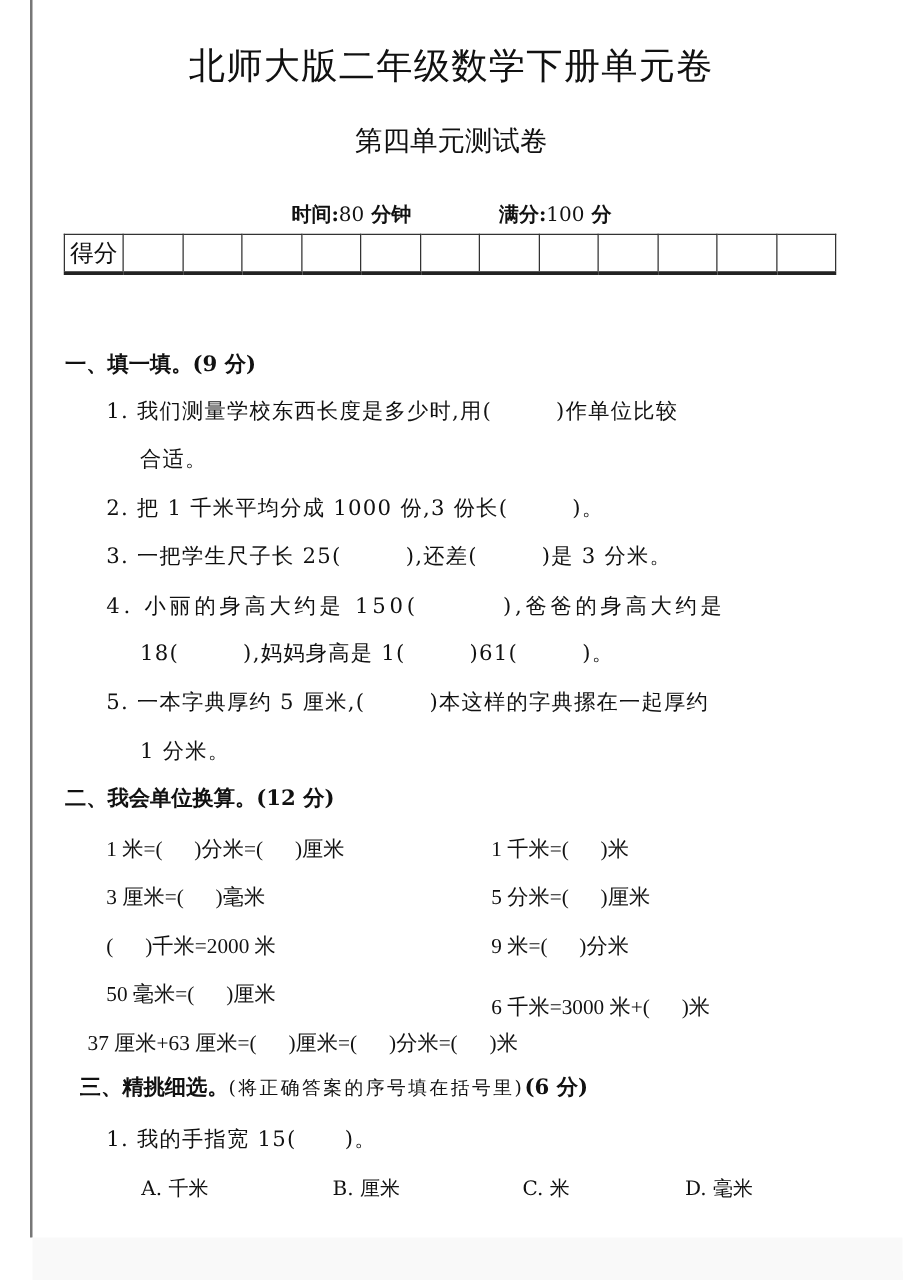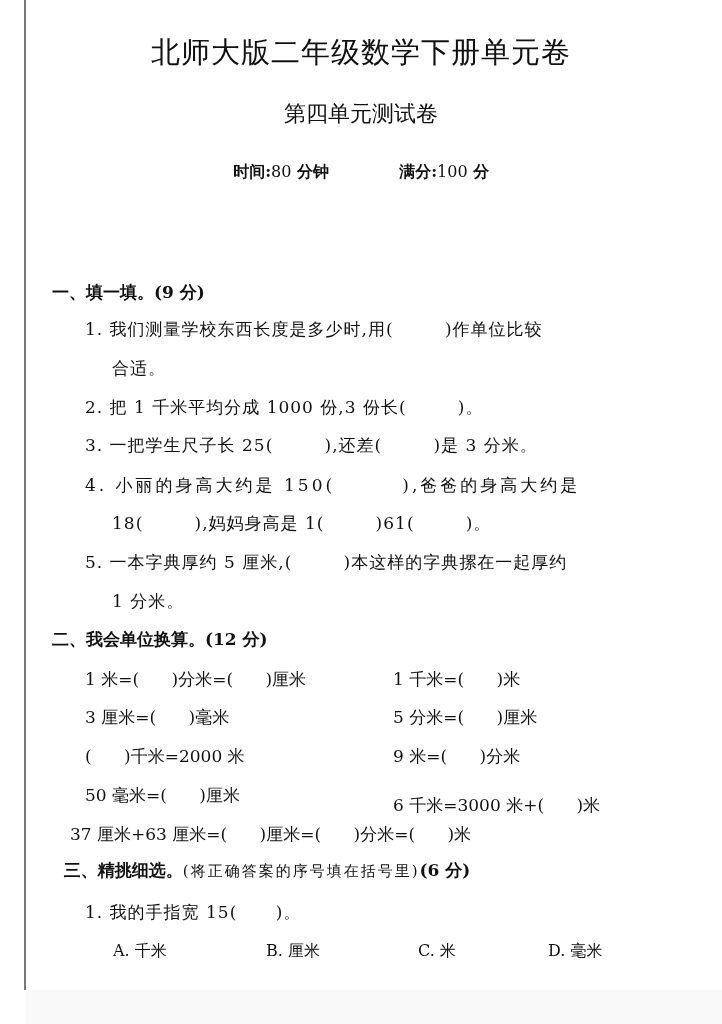--- a/index.html
+++ b/index.html
@@ -16,41 +16,56 @@
   .meta { top: 148px; font-size: 16px; font-weight: bold; }
   .meta .num { font-weight: normal; }
   table.score { position: absolute; left: 51px; top: 187px; width: 618px; border-collapse: collapse; font-family: "DejaVu Sans", "Liberation Sans", sans-serif; }
   table.score td { border: 1.5px solid #333; height: 29px; text-align: center; font-size: 18px; padding: 0; }
   table.score tr:last-child td { border-bottom: 3px solid #222; }
   table.score td.rowhead { width: 46px; font-size: 19px; }
   .sec { font-size: 17px; font-weight: bold; left: 52px; }
   .sec .note { font-weight: normal; font-size: 15px; letter-spacing: 2px; }
   .item { font-size: 17px; left: 85px; letter-spacing: 1px; }
   .cont { font-size: 17px; left: 112px; letter-spacing: 1px; }
-  .conv { font-size: 17px; }
+  .conv { font-size: 17px; font-family: Liberation Serif, serif; }
   .opt { font-size: 16px; }
 </style>
 </head>
 <body>
 
 <div class="left-rule"></div>
 <div class="bottom-fade"></div>
 
 <div class="abs title">北师大版二年级数学下册单元卷</div>
 <div class="abs subtitle">第四单元测试卷</div>
 
 <div class="abs meta" style="left:222px;">
   <span>时间:</span><span class="num">80</span><span> 分钟</span>
 </div>
 <div class="abs meta" style="left:388px;">
   <span>满分:</span><span class="num">100</span><span> 分</span>
 </div>
 
 <table class="score">
   <tbody>
+  <tr>
+    <td class="rowhead">得分</td>
+    <td></td>
+    <td></td>
+    <td></td>
+    <td></td>
+    <td></td>
+    <td></td>
+    <td></td>
+    <td></td>
+    <td></td>
+    <td></td>
+    <td></td>
+    <td></td>
+  </tr>
 </tbody>
   </table>
 
 <div class="abs sec" style="top:284px;">一、填一填。(9 分)</div>
 <div class="abs item" style="top:321px;">1. 我们测量学校东西长度是多少时,用(        )作单位比较</div>
 <div class="abs cont" style="top:360px;">合适。</div>
 <div class="abs item" style="top:399px;">2. 把 1 千米平均分成 1000 份,3 份长(        )。</div>
 <div class="abs item" style="top:437px;">3. 一把学生尺子长 25(        ),还差(        )是 3 分米。</div>
 <div class="abs item" style="top:477px; letter-spacing:3px;">4. 小丽的身高大约是 150(        ),爸爸的身高大约是</div>
 <div class="abs cont" style="top:515px;">18(        ),妈妈身高是 1(        )61(        )。</div>

